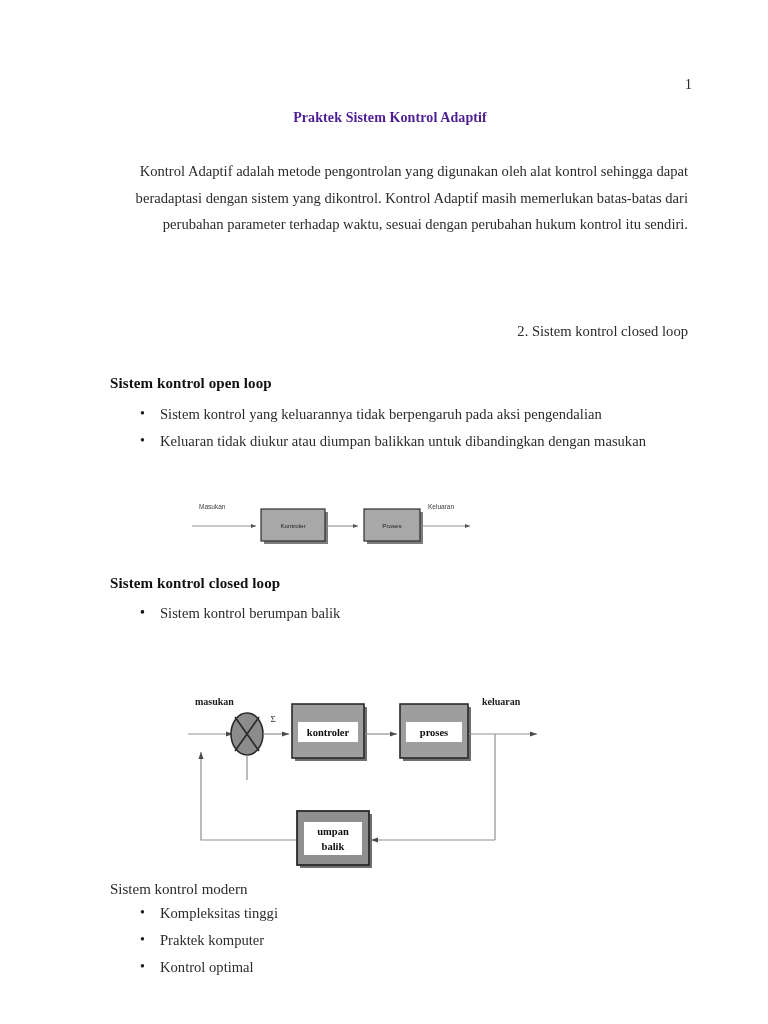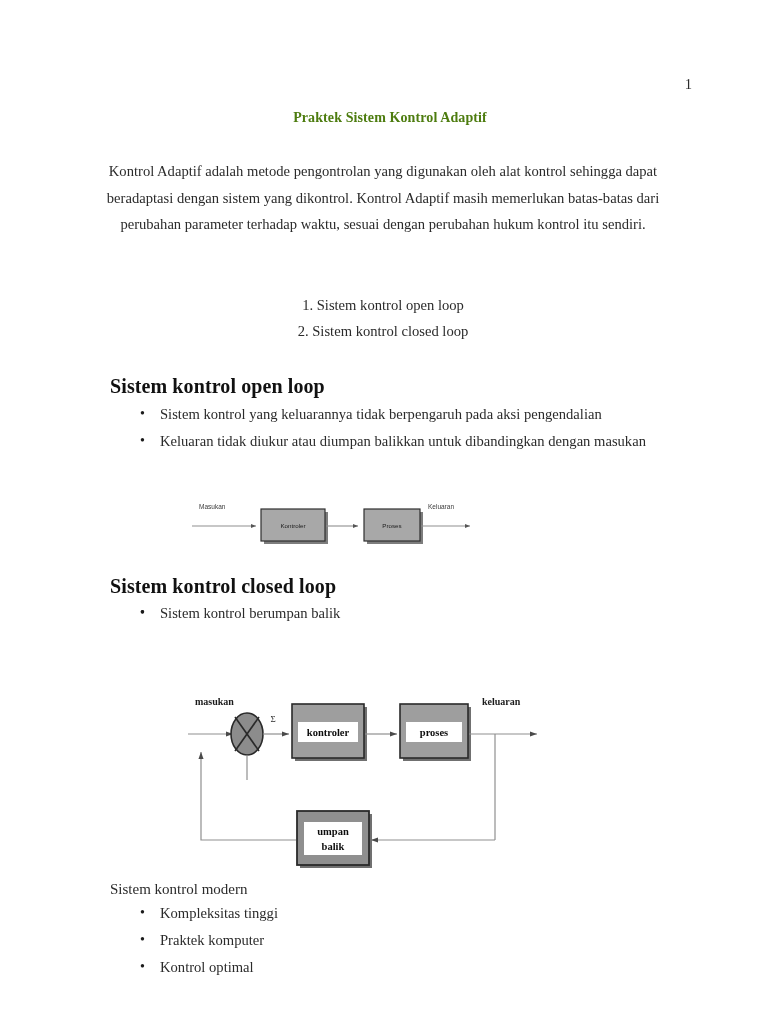--- a/index.html
+++ b/index.html
@@ -33,40 +33,40 @@
   }
   .doc-title {
     position: absolute;
     top: 110px;
     left: 110px;
     width: 560px;
     text-align: center;
     font-size: 14px;
     font-weight: bold;
     letter-spacing: 0.1px;
-    color: #4d7c0f;
+    color: #4c1d95;
   }
   .body-block {
     position: absolute;
-    left: 102px;
+    left: 126px;
     width: 562px;
     font-size: 14.6px;
     line-height: 26.6px;
     color: #2b2b2b;
-    text-align: center;
+    text-align: right;
   }
   #intro-paragraph { top: 158px; }
   #general-line     { top: 265px; }
   #list-open        { top: 292px; }
   #list-closed      { top: 318px; }
 
   .section-heading {
     position: absolute;
     left: 110px;
-    font-size: 20px;
+    font-size: 15px;
     font-weight: bold;
     color: #111111;
     letter-spacing: 0.1px;
   }
   #heading-open-loop   { top: 375px; }
   #heading-closed-loop { top: 575px; }
 
   .bullet-list {
     position: absolute;
     left: 110px;
@@ -154,21 +154,20 @@
 
 <div class="page">
 
   <div class="page-number">1</div>
 
   <div class="doc-title">Praktek Sistem Kontrol Adaptif</div>
 
   <div class="body-block" id="intro-paragraph">Kontrol Adaptif adalah metode pengontrolan yang digunakan oleh alat kontrol sehingga dapat beradaptasi dengan sistem yang dikontrol.  Kontrol Adaptif masih memerlukan batas-batas dari perubahan parameter terhadap waktu, sesuai dengan perubahan hukum kontrol itu sendiri.</div>
 
 
-  <div class="body-block" id="list-open">1. Sistem kontrol open loop</div>
   <div class="body-block" id="list-closed">2. Sistem kontrol closed loop</div>
 
   <div class="section-heading" id="heading-open-loop">Sistem kontrol open loop</div>
 
   <ul class="bullet-list" id="bullets-open-loop">
     <li>
       <span class="bullet-dot">•</span>
       <span>Sistem kontrol yang keluarannya tidak berpengaruh pada aksi pengendalian</span>
     </li>
     <li>

